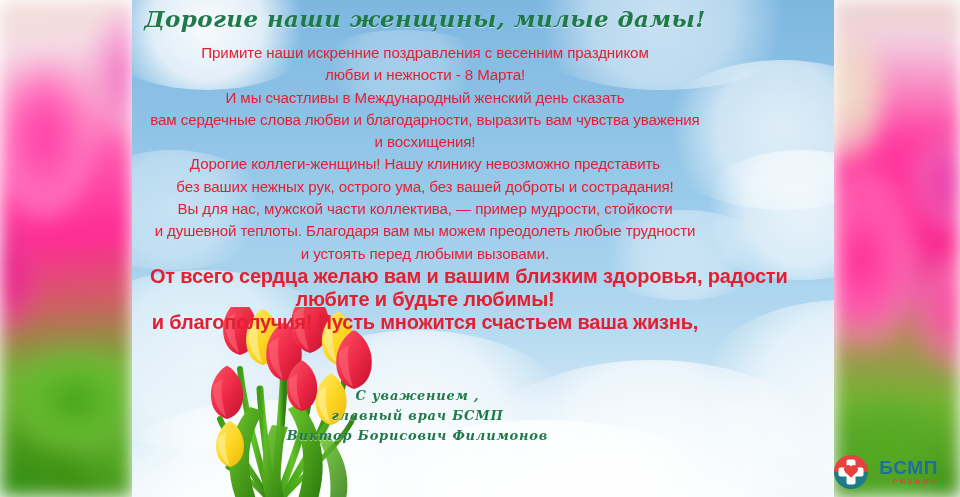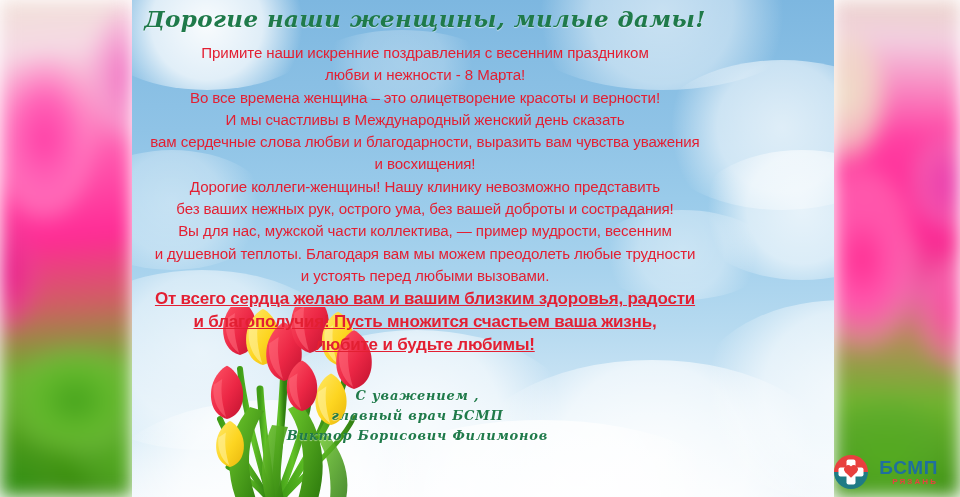--- a/index.html
+++ b/index.html
@@ -104,24 +104,23 @@
   }
   .line {
     font-size: 15.1px;
     line-height: 22.3px;
     color: #e31f32;
     white-space: nowrap;
     letter-spacing: -0.1px;
   }
   .line.bold {
     font-weight: bold;
-    font-size: 17px;
+    font-size: 20px;
     line-height: 23px;
     letter-spacing: -0.2px;
-    text-decoration: underline;
   }
 
   .signature {
     position: absolute;
     left: 0;
     right: 15px;
     top: 386px;
     font-family: "DejaVu Serif", serif;
     font-style: italic;
     font-weight: bold;
@@ -338,32 +337,31 @@
       </svg>
     </div>
   </div>
 
   <div class="content">
     <div class="title">Дорогие наши женщины, милые дамы!</div>
 
     <div class="body-lines">
       <div class="line">Примите наши искренние поздравления с весенним праздником</div>
       <div class="line">любви и нежности - 8 Марта!</div>
-      <div class="line">Во все времена женщина – это олицетворение красоты и верности!</div>
       <div class="line">И мы счастливы в Международный женский день сказать</div>
       <div class="line">вам сердечные слова любви и благодарности, выразить вам чувства уважения</div>
       <div class="line">и восхищения!</div>
       <div class="line">Дорогие коллеги-женщины! Нашу клинику невозможно представить</div>
       <div class="line">без ваших нежных рук, острого ума, без вашей доброты и сострадания!</div>
-      <div class="line">Вы для нас, мужской части коллектива, — пример мудрости, весенним</div>
+      <div class="line">Вы для нас, мужской части коллектива, — пример мудрости, стойкости</div>
       <div class="line">и душевной теплоты. Благодаря вам мы можем преодолеть любые трудности</div>
       <div class="line">и устоять перед любыми вызовами.</div>
       <div class="line bold">От всего сердца желаю вам и вашим близким здоровья, радости</div>
+      <div class="line bold">любите и будьте любимы!</div>
       <div class="line bold">и благополучия! Пусть множится счастьем ваша жизнь,</div>
-      <div class="line bold">любите и будьте любимы!</div>
     </div>
 
     <div class="signature">
       <div class="sig-1">С уважением ,</div>
       <div class="sig-2">главный врач БСМП</div>
       <div class="sig-3">Виктор Борисович Филимонов</div>
     </div>
   </div>
 
   <div class="logo">

